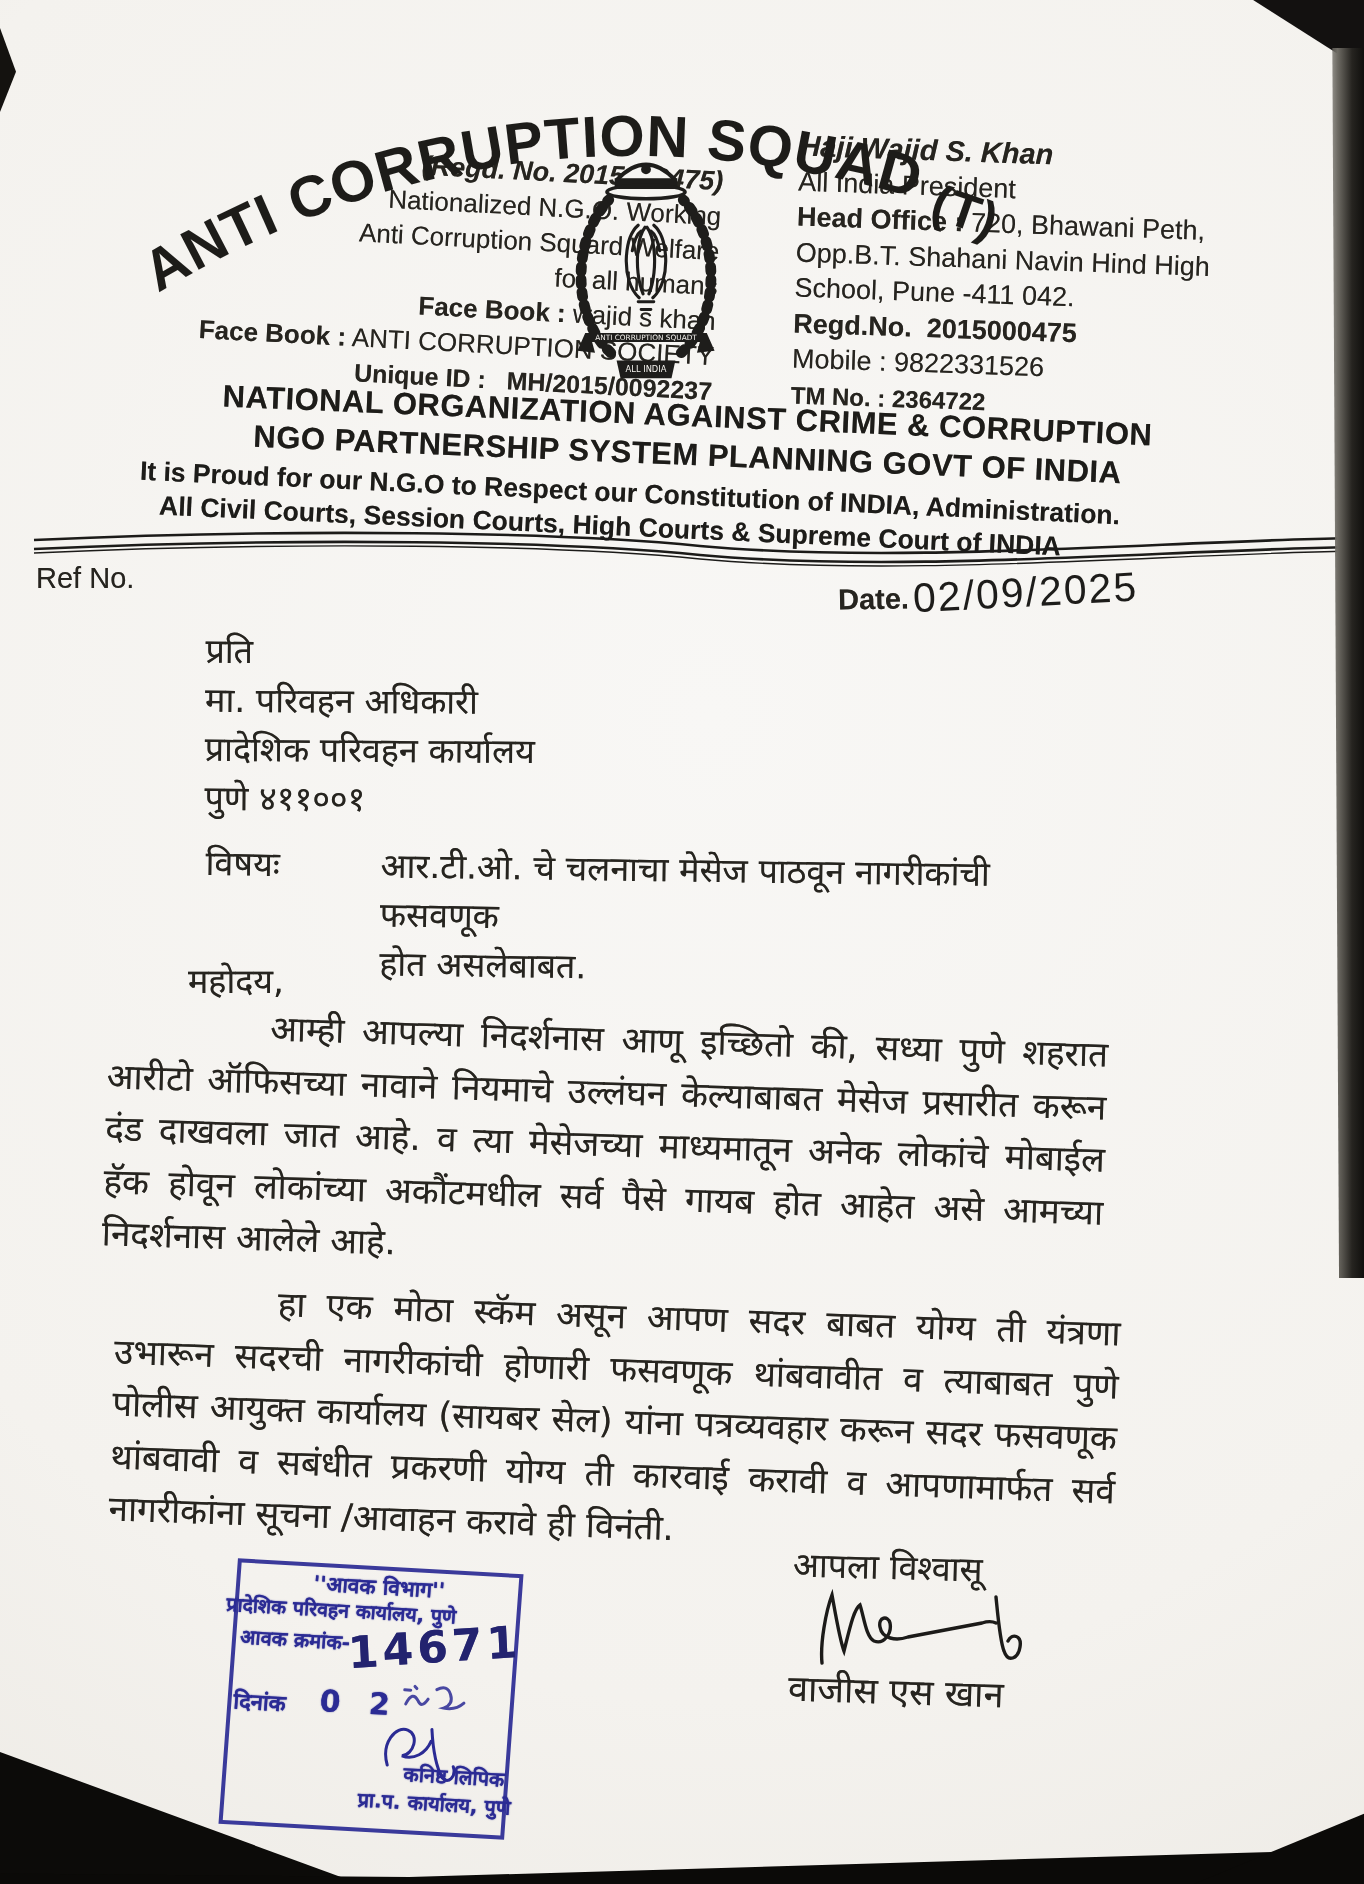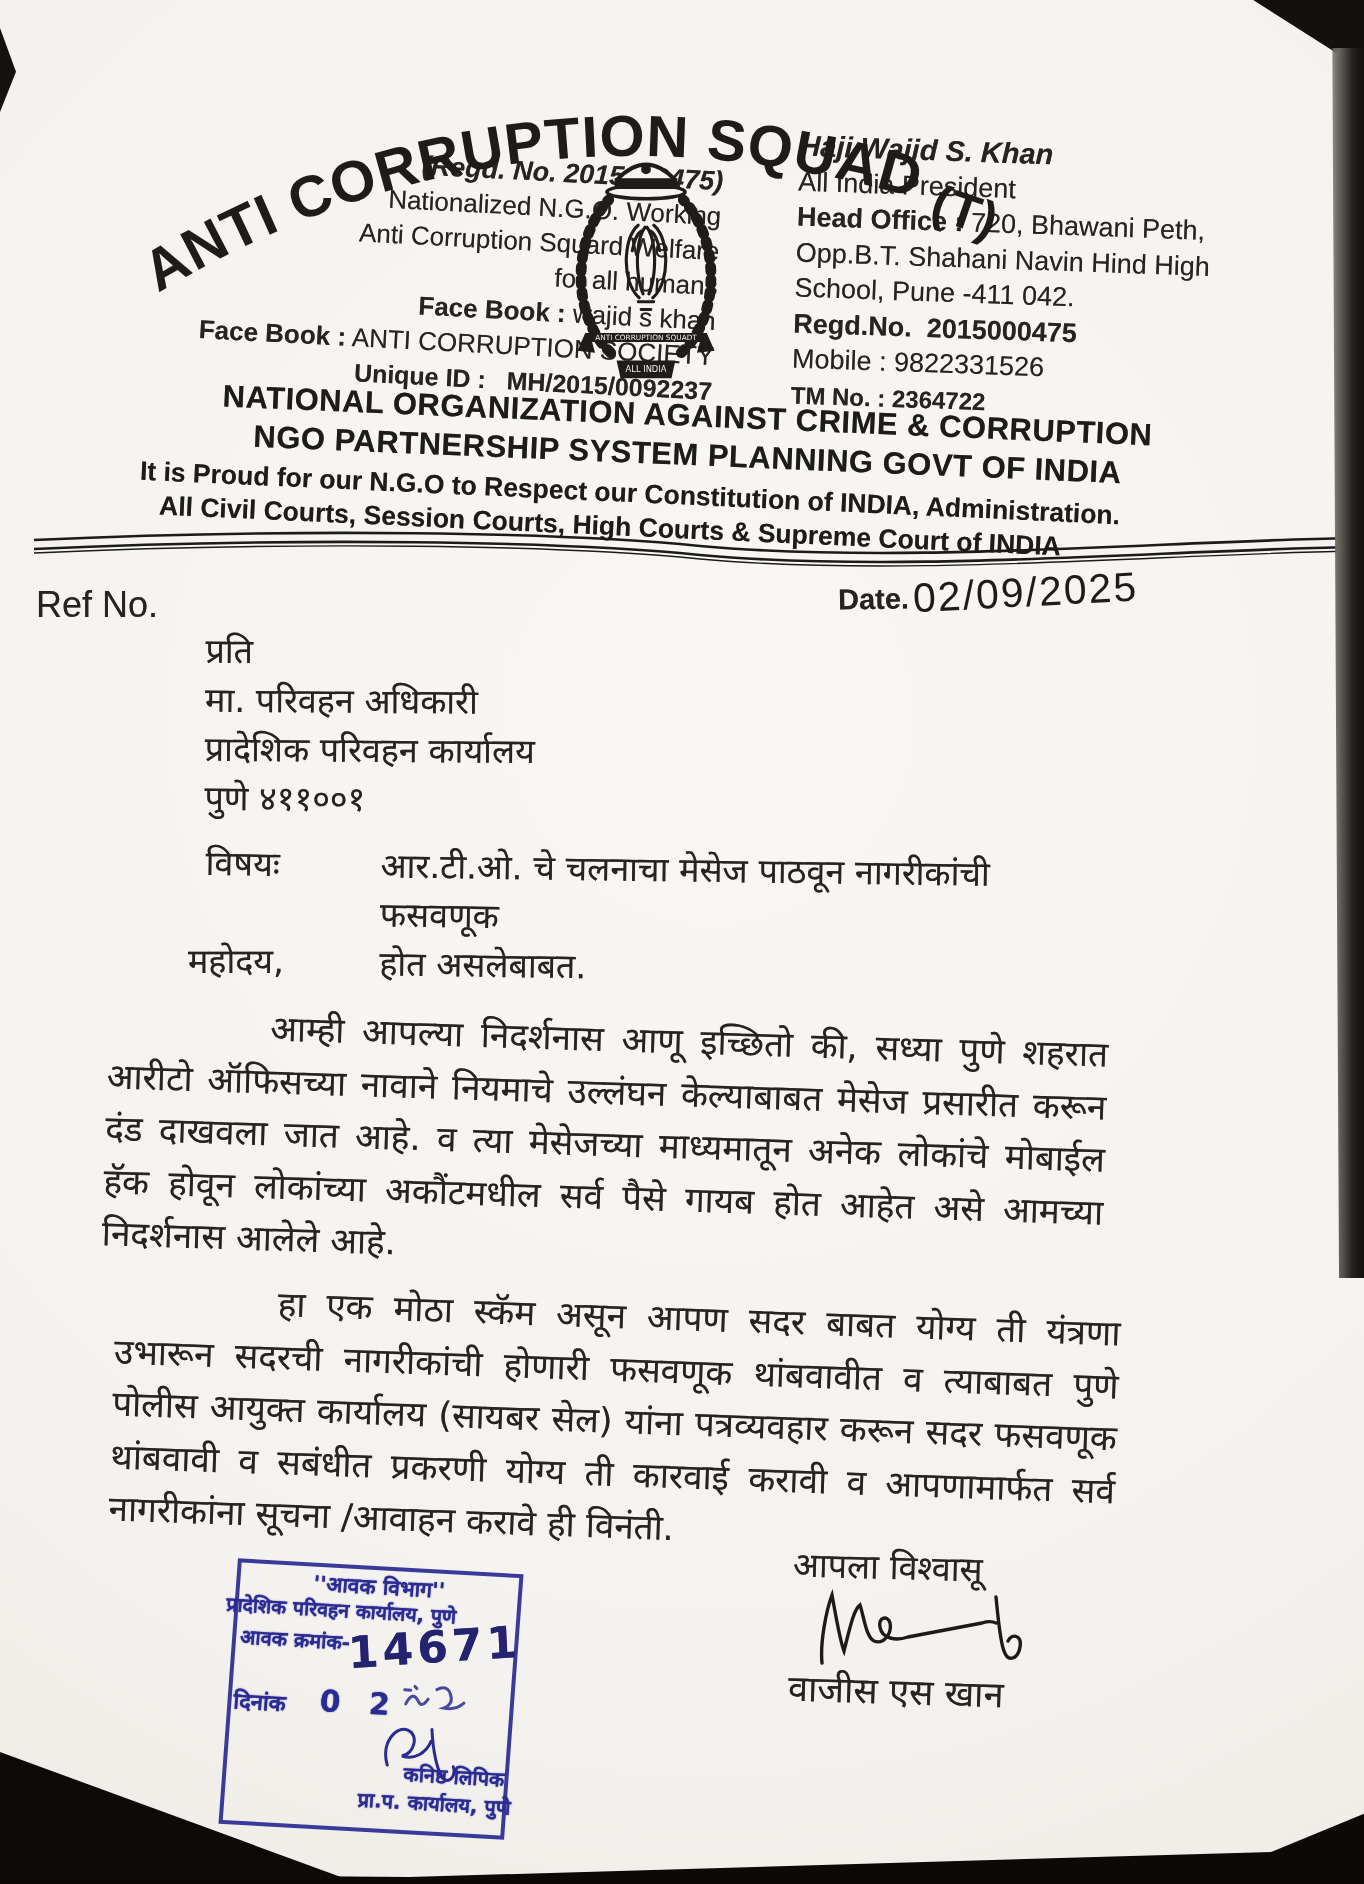--- a/index.html
+++ b/index.html
@@ -17,30 +17,30 @@
   
   .lh-left{left:100px;top:148px;width:618px;text-align:right;transform:rotate(3deg);font-size:26px;line-height:35px;}
   .lh-left .regd{font-size:27px;}
   .lh-right{left:795px;top:136px;width:430px;transform:rotate(2deg);font-size:27px;line-height:35.5px;}
   .lh-right .nm{font-size:29px;}
   .lh-right .tm{font-size:24px;}
 
   .org{left:65px;width:1245px;text-align:center;font-weight:bold;font-size:31px;letter-spacing:.5px;transform:rotate(2.4deg);color:#1d1c19;text-shadow:0 0 .6px rgba(29,28,25,.6);}
   .motto{left:55px;width:1150px;text-align:center;font-weight:bold;font-size:26.5px;transform:rotate(2.6deg);color:#1d1c19;text-shadow:0 0 .5px rgba(29,28,25,.55);}
 
-  .refno{left:36px;top:584px;font-size:36px;}
+  .refno{left:36px;top:562px;font-size:29px;}
   .daterow{left:838px;top:570px;transform:rotate(-1deg);}
   .daterow .dl{font-weight:bold;font-size:29px;}
   .hand{font-size:41px;letter-spacing:2px;transform:rotate(-2deg);display:inline-block;margin-left:4px;color:#1d1c1a;}
 
   .addr{left:205px;top:628px;font-size:34px;line-height:49px;transform:rotate(.4deg);}
   .subj{left:205px;top:845px;display:flex;transform:rotate(.8deg);}
   .subj .sl{font-size:34px;width:175px;flex:none;}
   .subj .st{font-size:34px;line-height:49px;width:690px;}
-  .salut{left:188px;top:937px;font-size:34px;}
+  .salut{left:188px;top:957px;font-size:34px;}
   .para{font-size:35px;line-height:52.5px;text-align:justify;}
   .p1{left:105px;top:1013px;width:1000px;text-indent:162px;transform:rotate(1.8deg);}
   .p2{left:112px;top:1290px;width:1005px;text-indent:162px;transform:rotate(2deg);}
   .closing{left:793px;top:1543px;font-size:34px;transform:rotate(1.5deg);}
   .signatory{left:788px;top:1666px;font-size:36px;transform:rotate(1.8deg);}
 
   
   .stamp{left:228px;top:1566px;width:278px;height:258px;border:4px solid rgba(42,42,148,.92);
     transform:rotate(3.2deg) skewX(-1deg);color:#2b2b94;
     text-shadow:0 0 1px rgba(43,43,148,.8),0 0 2px rgba(43,43,148,.3);}

